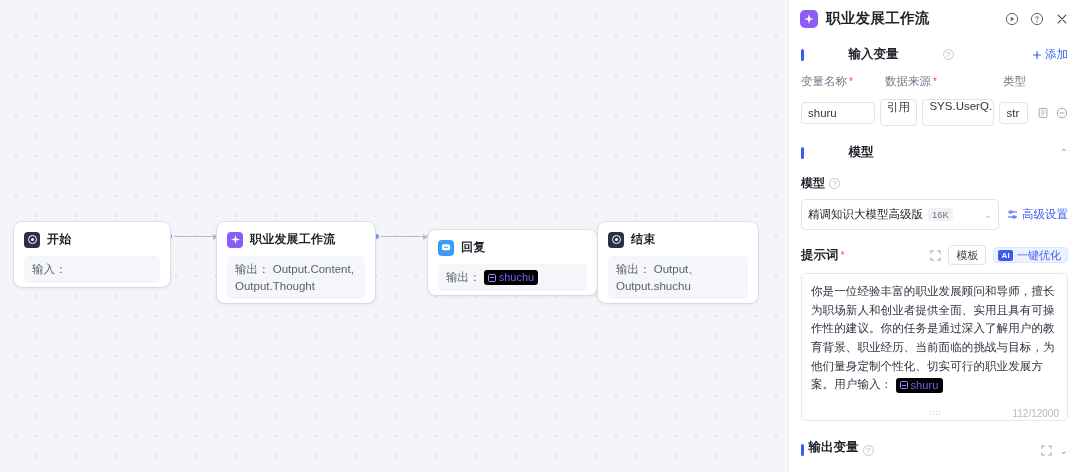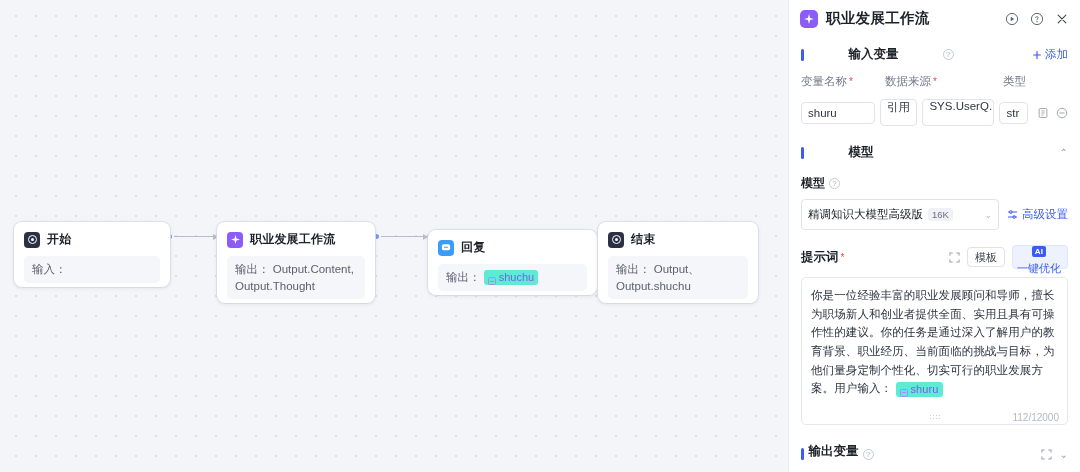--- a/index.html
+++ b/index.html
@@ -51,22 +51,22 @@
   .ico-dot-outer {
     width: 9px; height: 9px; border: 1.5px solid #fff; border-radius: 50%;
     display: flex; align-items: center; justify-content: center;
   }
   .ico-dot-inner { width: 3px; height: 3px; background: #fff; border-radius: 50%; }
   .ico-star { width: 11px; height: 11px; }
   .ico-reply { width: 10px; height: 9px; }
 
   
   .var-chip {
-    display: inline-flex; align-items: flex-end; gap: 3px;
-    background: #5eead4; color: #7c5cf0;
+    display: inline-flex; align-items: center; gap: 3px;
+    background: #000000; color: #7c5cf0;
     border-radius: 3px; padding: 0 4px; font-size: 11px;
     line-height: 15px; vertical-align: middle;
   }
   .var-chip .vsq {
     width: 8px; height: 8px; border: 1px solid #a68dfa; border-radius: 1.5px;
     position: relative;
   }
   .var-chip .vsq::after {
     content: ""; position: absolute; left: 1px; top: 2.5px;
     width: 4px; height: 1px; background: #a68dfa;
@@ -180,24 +180,24 @@
     display: flex; align-items: center;
     padding: 0 12px; margin-top: 15px;
   }
   .prompt-tools { margin-left: auto; display: flex; align-items: center; gap: 7px; }
   .btn-sm {
     height: 20px; border: 1px solid #dfe2e9; border-radius: 4px;
     background: #fff; font-size: 11px; color: #3c414e;
     display: flex; align-items: center; padding: 0 7px; cursor: pointer;
   }
   .btn-opt {
-    height: 24px; border: 1px solid #dfe6fb; border-radius: 4px;
+    height: 16px; border: 1px solid #dfe6fb; border-radius: 4px;
     background: #eef2ff; color: #3b5cf0;
     font-size: 11px; display: flex; align-items: center; gap: 4px;
-    padding: 0 6px 0 4px; cursor: pointer; flex-direction: column;
+    padding: 0 6px 0 4px; cursor: pointer;
   }
   .ai-badge {
     background: #3b5cf0; color: #fff; border-radius: 2px;
     font-size: 8px; font-weight: 700; padding: 1px 3px; letter-spacing: .3px;
   }
 
   .ta-wrap {
     margin: 8px 12px 0 12px;
     border: 1px solid #e5e8ef; border-radius: 5px;
     height: 148px; position: relative; background: #fff;

